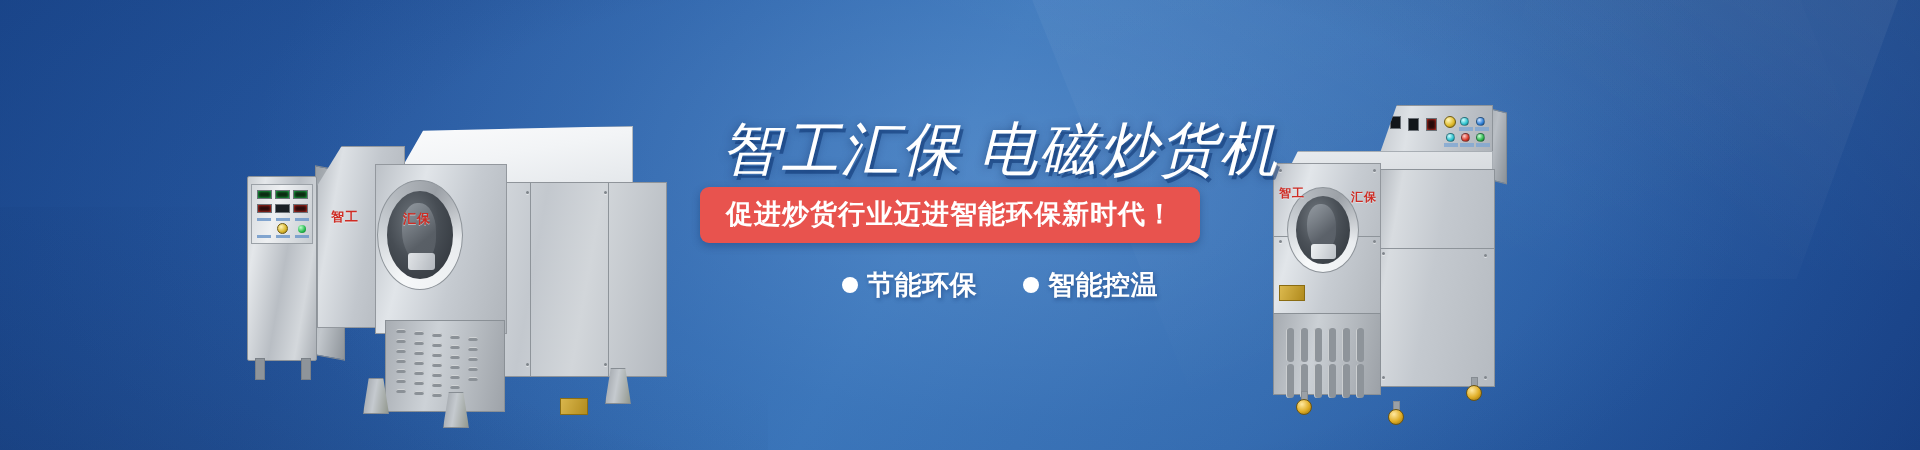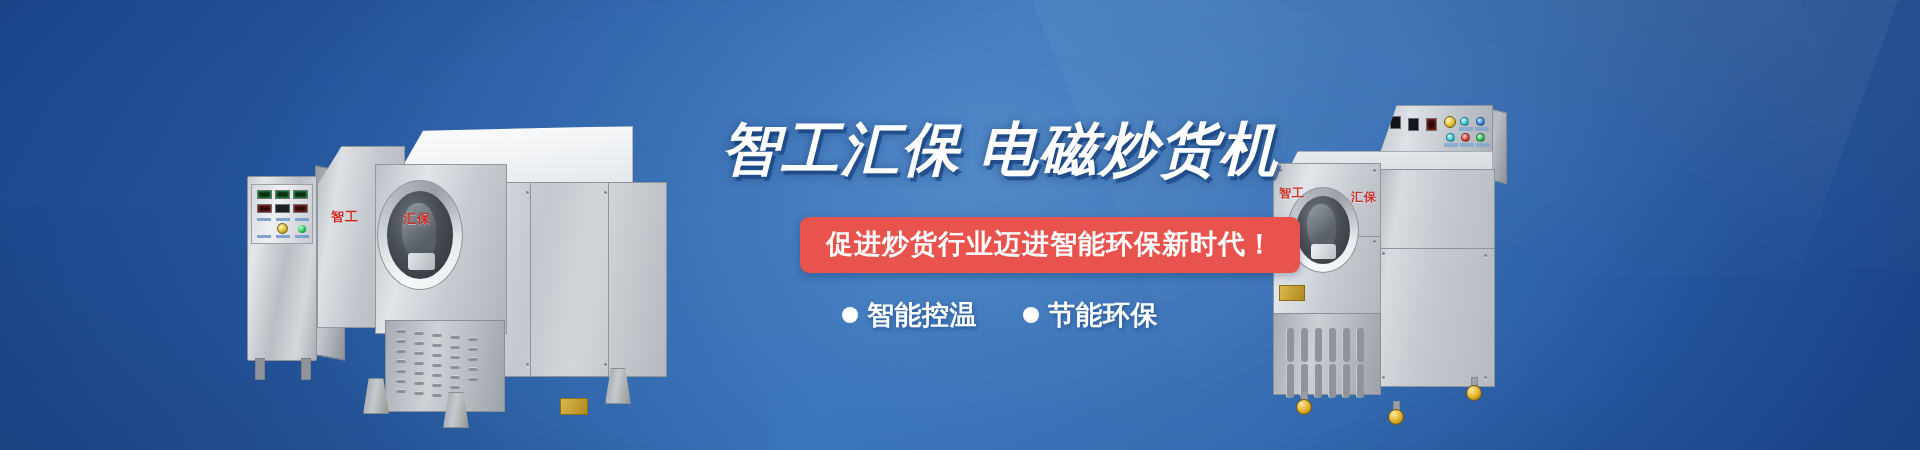--- a/index.html
+++ b/index.html
@@ -26,25 +26,25 @@
   .facet-d{ right:-4%; top:-10%; width:26%; height:70%;
     background:linear-gradient(215deg, rgba(255,255,255,0.07), rgba(255,255,255,0) 65%);
     transform:skewX(-14deg); }
   .vign{ position:absolute; inset:0;
     background:radial-gradient(ellipse 1250px 520px at 50% 50%, rgba(0,0,0,0) 48%, rgba(8,35,85,0.30) 100%); }
 
   
   #text-block{ position:absolute; left:700px; top:118px; width:600px; text-align:center; }
 
   #headline{
-    font-size:58px; font-weight:bold; font-style:italic; color:#ffffff;
+    font-size:58px; font-weight:normal; font-style:italic; color:#ffffff;
     letter-spacing:2px; line-height:1.08; white-space:nowrap;
     text-shadow: 3px 4px 0 rgba(13,52,115,0.55), 0 2px 10px rgba(6,30,75,0.5);
   }
-  #subhead-wrap{ margin-top:36px; display:flex; justify-content:flex-end; }
+  #subhead-wrap{ margin-top:6px; display:flex; justify-content:flex-start; }
   #subhead{
     display:inline-block; background:#e8534e; color:#ffffff;
     font-size:27px; font-weight:bold; letter-spacing:1px;
     padding:9px 26px 11px; border-radius:9px; white-space:nowrap;
     box-shadow:0 3px 9px rgba(8,32,80,0.30);
   }
   #features{ margin-top:24px; display:flex; justify-content:center; gap:46px;
     white-space:nowrap; }
   .feature{ display:flex; align-items:center; color:#ffffff;
     font-size:27px; font-weight:bold; letter-spacing:0.5px;
@@ -368,22 +368,22 @@
   </div>
 
   <div id="text-block">
     <div id="headline">智工汇保  电磁炒货机</div>
     <div id="subhead-wrap">
       <div id="subhead">促进炒货行业迈进智能环保新时代！</div>
     </div>
     <div id="features">
       <div class="feature">
         <span class="bullet"></span>
-        <span>智能控温</span>
+        <span>节能环保</span>
       </div>
       <div class="feature">
         <span class="bullet"></span>
-        <span>节能环保</span>
+        <span>智能控温</span>
       </div>
     </div>
   </div>
 
 </div>
 
 </body></html>

